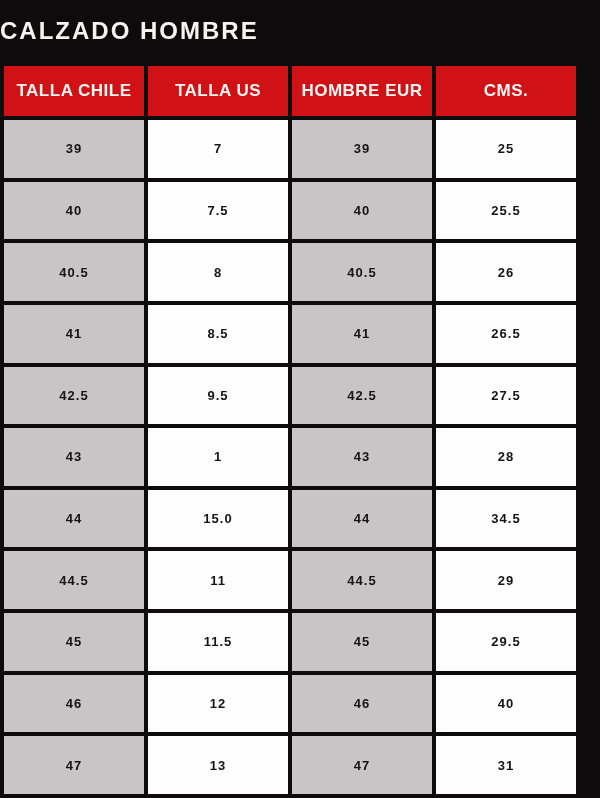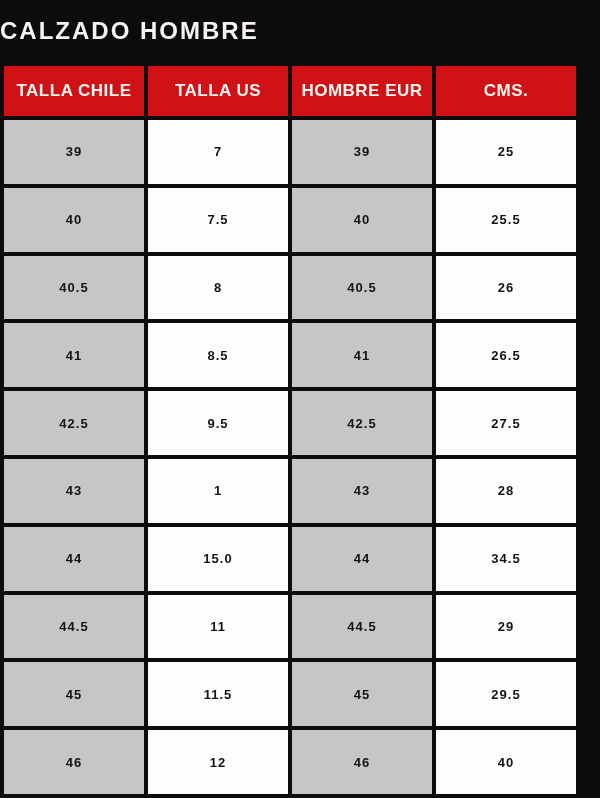--- a/index.html
+++ b/index.html
@@ -128,14 +128,20 @@
         <td>11.5</td>
         <td>45</td>
         <td>29.5</td>
       </tr>
       <tr>
         <td>46</td>
         <td>12</td>
         <td>46</td>
         <td>40</td>
       </tr>
+      <tr>
+        <td>47</td>
+        <td>13</td>
+        <td>47</td>
+        <td>31</td>
+      </tr>
     </tbody>
 </table>
 
 </body></html>

